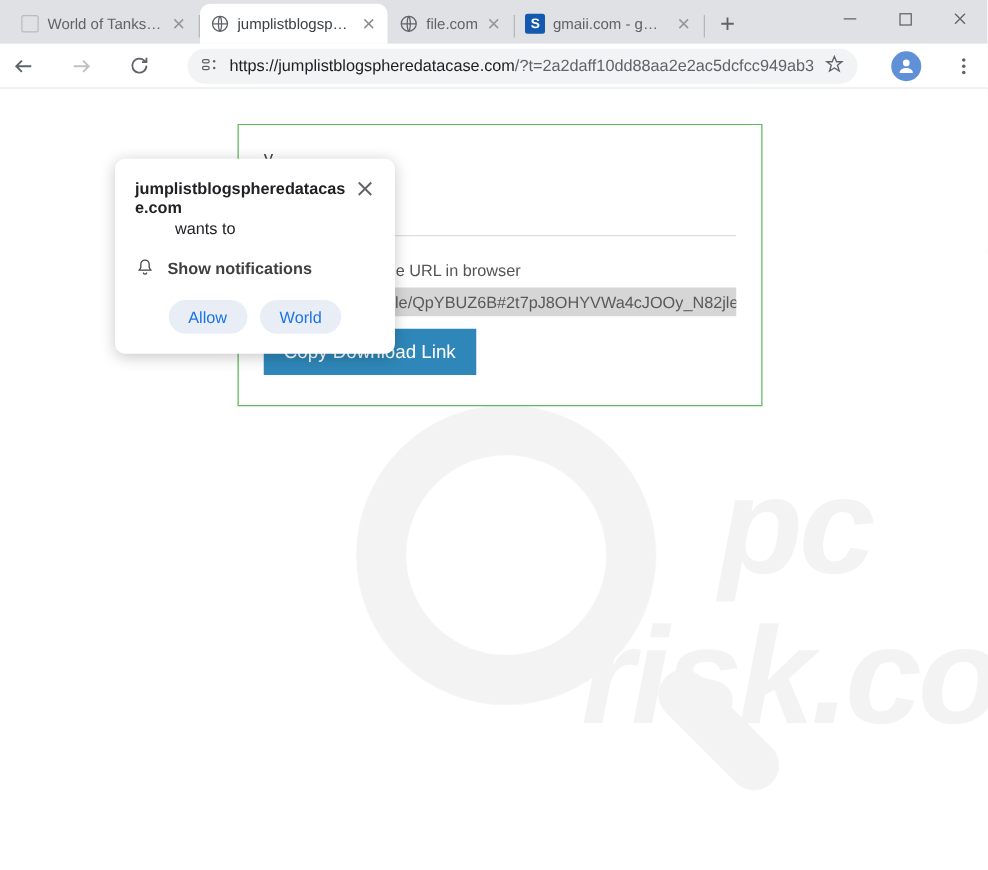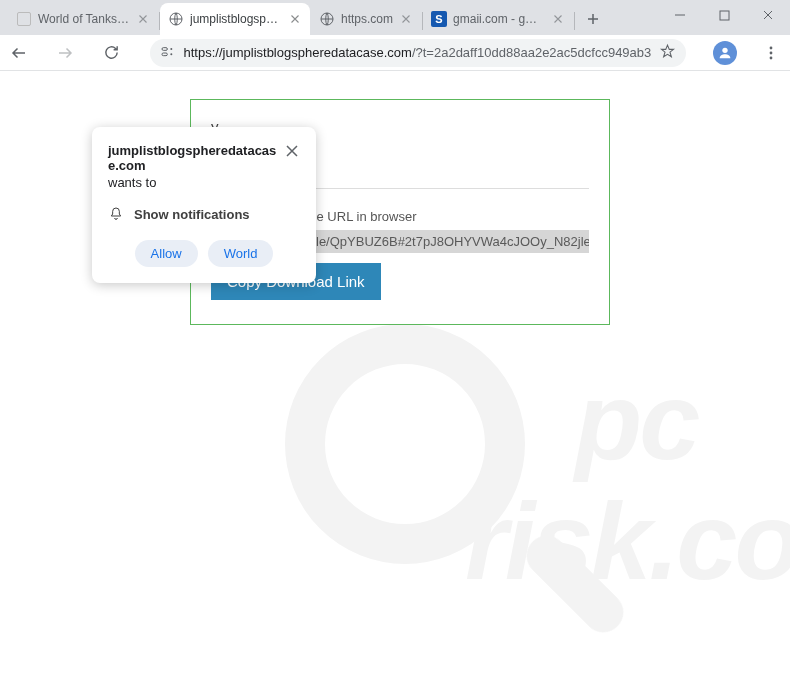--- a/index.html
+++ b/index.html
@@ -41,21 +41,21 @@
     .card-title-line { font-size: 15px; color: #444; margin-bottom: 8px; }
     .card-heading { font-size: 26px; font-weight: 700; color: #d9534f; margin-bottom: 20px; padding-bottom: 14px; border-bottom: 1px solid #ddd; }
     .card-label { font-size: 13px; color: #555; margin-bottom: 6px; }
     .url-box { width: 100%; padding: 4px 6px; font-size: 13px; color: #5a5a5a; background: #d6d6d6; font-family: inherit; margin-bottom: 10px; white-space: nowrap; overflow: hidden; }
     .copy-btn { background: #2e87b8; color: #fff; border: none; padding: 10px 16px; font-size: 15px; cursor: pointer; }
     
     .notif-popup { position: absolute; left: 92px; top: 56px; width: 224px; background: #fff; border-radius: 8px; box-shadow: 0 2px 12px rgba(0,0,0,0.22); padding: 16px; z-index: 10; }
     .notif-header { display: flex; justify-content: space-between; align-items: flex-start; }
     .notif-title { font-size: 13px; color: #202124; font-weight: 600; word-break: break-all; padding-right: 6px; }
     .notif-close { width: 16px; height: 16px; cursor: pointer; color: #5f6368; flex-shrink: 0; }
-    .notif-sub { font-size: 13px; color: #202124; margin-top: 2px; }
+    .notif-sub { font-size: 13px; color: #202124; margin-top: 2px; margin-left: 32px; }
     .notif-row { display: flex; align-items: center; gap: 10px; margin-top: 16px; color: #404040; font-size: 13px; font-weight: bold; }
     .notif-row svg { width: 16px; height: 16px; flex-shrink: 0; }
     .notif-actions { display: flex; justify-content: center; gap: 10px; margin-top: 18px; }
     .notif-btn { background: #e9eef6; border: none; border-radius: 16px; padding: 6px 16px; font-size: 13px; color: #1a73e8; cursor: pointer; }
     
     .globe-icon svg { width: 16px; height: 16px; }
     .s-favicon { background:#1558b0; color:#fff; width:16px; height:16px; border-radius:2px; font-weight:bold; font-size:11px; display:flex; align-items:center; justify-content:center; }
     .blank-favicon { width:14px; height:14px; border:1px solid #bbb; border-radius:2px; }
     .avatar { width:24px; height:24px; border-radius:50%; background:#5f90d8; display:flex; align-items:center; justify-content:center; }
     .avatar svg { width:16px; height:16px; fill:#fff; }
@@ -88,21 +88,21 @@
               <path d="M4 4 L12 12 M12 4 L4 12" stroke="currentColor" stroke-width="1.3" fill="none"></path>
             </svg></span>
       </div>
       <div class="tab">
         <span class="tab-favicon globe-icon">
             <svg viewBox="0 0 24 24">
               <circle cx="12" cy="12" r="9" fill="none" stroke="#5f6368" stroke-width="1.5"></circle>
               <path d="M3 12h18M12 3c2.5 3 2.5 15 0 18M12 3c-2.5 3-2.5 15 0 18" fill="none" stroke="#5f6368" stroke-width="1.5"></path>
             </svg>
           </span>
-        <span class="tab-title">https.com</span>
+        <span class="tab-title">file.com</span>
         <span class="tab-close"><svg viewBox="0 0 16 16">
               <path d="M4 4 L12 12 M12 4 L4 12" stroke="currentColor" stroke-width="1.3" fill="none"></path>
             </svg></span>
       </div>
       <div class="tab-sep"></div>
       <div class="tab">
         <span class="tab-favicon">
             <span class="s-favicon">S</span>
           </span>
         <span class="tab-title">gmaii.com - gmaii Resourc…</span>

